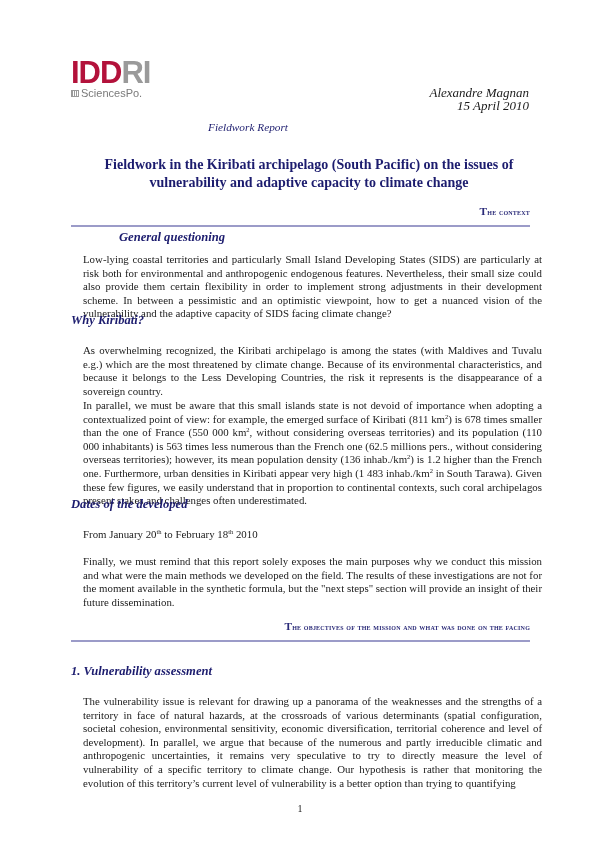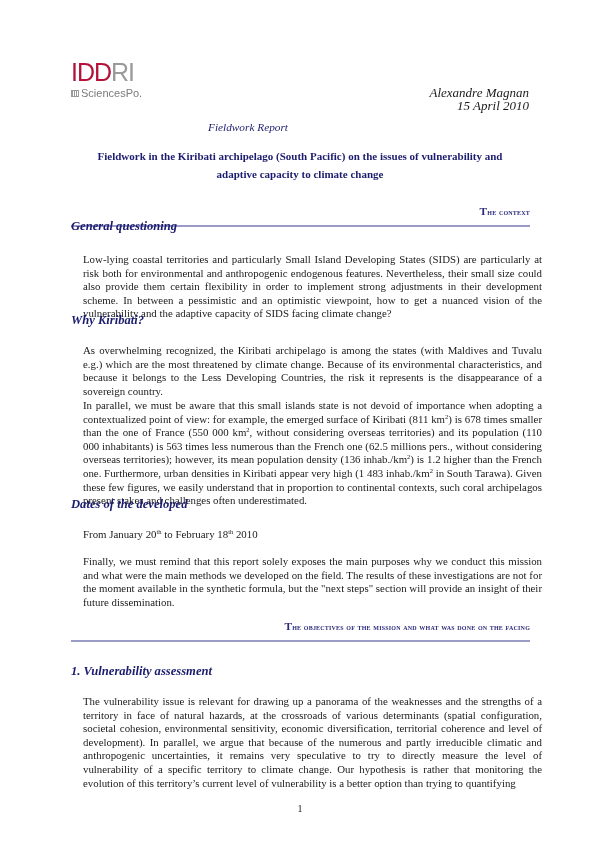--- a/index.html
+++ b/index.html
@@ -2,38 +2,38 @@
 <html><head>
   <meta charset="utf-8">
   <style>
     html, body { margin: 0; padding: 0; background: #ffffff; }
     body { width: 600px; height: 849px; position: relative; overflow: hidden;
            font-family: "Liberation Serif", "DejaVu Serif", serif; color: #1a1a1a; }
     .page { position: absolute; left: 0; top: 0; width: 600px; height: 849px; }
 
     
     .logo { position: absolute; left: 71px; top: 60px; width: 80px; height: 44px; }
-    .logo-main { font-family: "Liberation Sans", "DejaVu Sans", sans-serif; font-size: 25px; line-height: 25px;
-                 letter-spacing: -1px; font-weight: normal; }
+    .logo-main { font-family: "Liberation Sans", "DejaVu Sans", sans-serif; font-size: 31px; line-height: 25px;
+                 letter-spacing: -1px; font-weight: bold; }
     .logo-main .red { color: #b3123b; }
     .logo-main .grey { color: #9a9a9a; }
     .logo-sub { font-family: "Liberation Sans", "DejaVu Sans", sans-serif; font-size: 11px; color: #7a7a7a;
                 margin-top: 2px; display: flex; align-items: center; gap: 2px; }
     .logo-sub .grid-icon { width: 8px; height: 7px; border: 1px solid #9a9a9a; box-sizing: border-box;
                            background: repeating-linear-gradient(90deg, #9a9a9a 0 1px, transparent 1px 2px); }
 
     
     .author { position: absolute; right: 71px; top: 87px; text-align: right; font-style: italic;
               font-size: 13px; line-height: 12.5px; color: #1a1a1a; margin-left: 12px; }
 
     .report-label { position: absolute; left: 0; width: 496px; top: 121px; text-align: center;
                     font-style: italic; font-size: 11.3px; color: #1c1c6e; }
 
     .doc-title { position: absolute; left: 80px; width: 440px; top: 147px; text-align: center;
-                 font-weight: bold; font-size: 11px; line-height: 18px; color: #1c1c6e; margin: 0; }
+                 font-weight: bold; font-size: 14px; line-height: 18px; color: #1c1c6e; margin: 9px; }
 
     
     .section-head { position: absolute; left: 71px; width: 459px; text-align: right;
                     font-weight: bold; font-size: 9.2px; color: #2a2a78; font-variant: small-caps;
                     letter-spacing: 0.2px; padding-bottom: 8px; border-bottom: 2px solid #9b9bc8; }
     .section-head span.cap { font-size: 11.3px; }
 
     .h2 { position: absolute; left: 71px; font-weight: bold; font-style: italic; font-size: 12.6px;
           color: #1c1c6e; margin: 0; }
 
@@ -62,21 +62,21 @@
   </div>
 
   <div class="report-label">Fieldwork Report</div>
 
   <h1 class="doc-title">Fieldwork in the Kiribati archipelago (South Pacific) on the issues of vulnerability and adaptive capacity to climate change</h1>
 
   <div class="section-head" style="top:205px;">
     <span class="cap">T</span><span>he context</span>
   </div>
 
-  <h2 class="h2" style="top:219px;">General questioning</h2>
+  <h2 class="h2" style="top:230px;margin-left:48px;">General questioning</h2>
   <p class="para" style="top:241px;">Low-lying coastal territories and particularly Small Island Developing States (SIDS) are particularly at risk both for environmental and anthropogenic endogenous features. Nevertheless, their small size could also provide them certain flexibility in order to implement strong adjustments in their development scheme. In between a pessimistic and an optimistic viewpoint, how to get a nuanced vision of the vulnerability and the adaptive capacity of SIDS facing climate change?</p>
 
   <h2 class="h2" style="top:313px;">Why Kiribati?</h2>
   <p class="para" style="top:332px;">As overwhelming recognized, the Kiribati archipelago is among the states (with Maldives and Tuvalu e.g.) which are the most threatened by climate change. Because of its environmental characteristics, and because it belongs to the Less Developing Countries, the risk it represents is the disappearance of a sovereign country.</p>
   <p class="para" style="top:387px;"><span>In parallel, we must be aware that this small islands state is not devoid of importance when adopting a contextualized point of view: for example, the emerged surface of Kiribati (811 km</span><sup>2</sup><span>) is 678 times smaller than the one of France (550 000 km</span><sup>2</sup><span>, without considering overseas territories) and its population (110 000 inhabitants) is 563 times less numerous than the French one (62.5 millions pers., without considering overseas territories); however, its mean population density (136 inhab./km</span><sup>2</sup><span>) is 1.2 higher than the French one. Furthermore, urban densities in Kiribati appear very high (1 483 inhab./km</span><sup>2</sup><span> in South Tarawa). Given these few figures, we easily understand that in proportion to continental contexts, such coral archipelagos present stakes and challenges often underestimated.</span></p>
 
   <h2 class="h2" style="top:497px;">Dates of the developed</h2>
   <p class="para" style="top:516px;"><span>From January 20</span><sup>th</sup><span> to February 18</span><sup>th</sup><span> 2010</span></p>
 
   <p class="para" style="top:543px;">Finally, we must remind that this report solely exposes the main purposes why we conduct this mission and what were the main methods we developed on the field. The results of these investigations are not for the moment available in the synthetic formula, but the "next steps" section will provide an insight of their future dissemination.</p>

